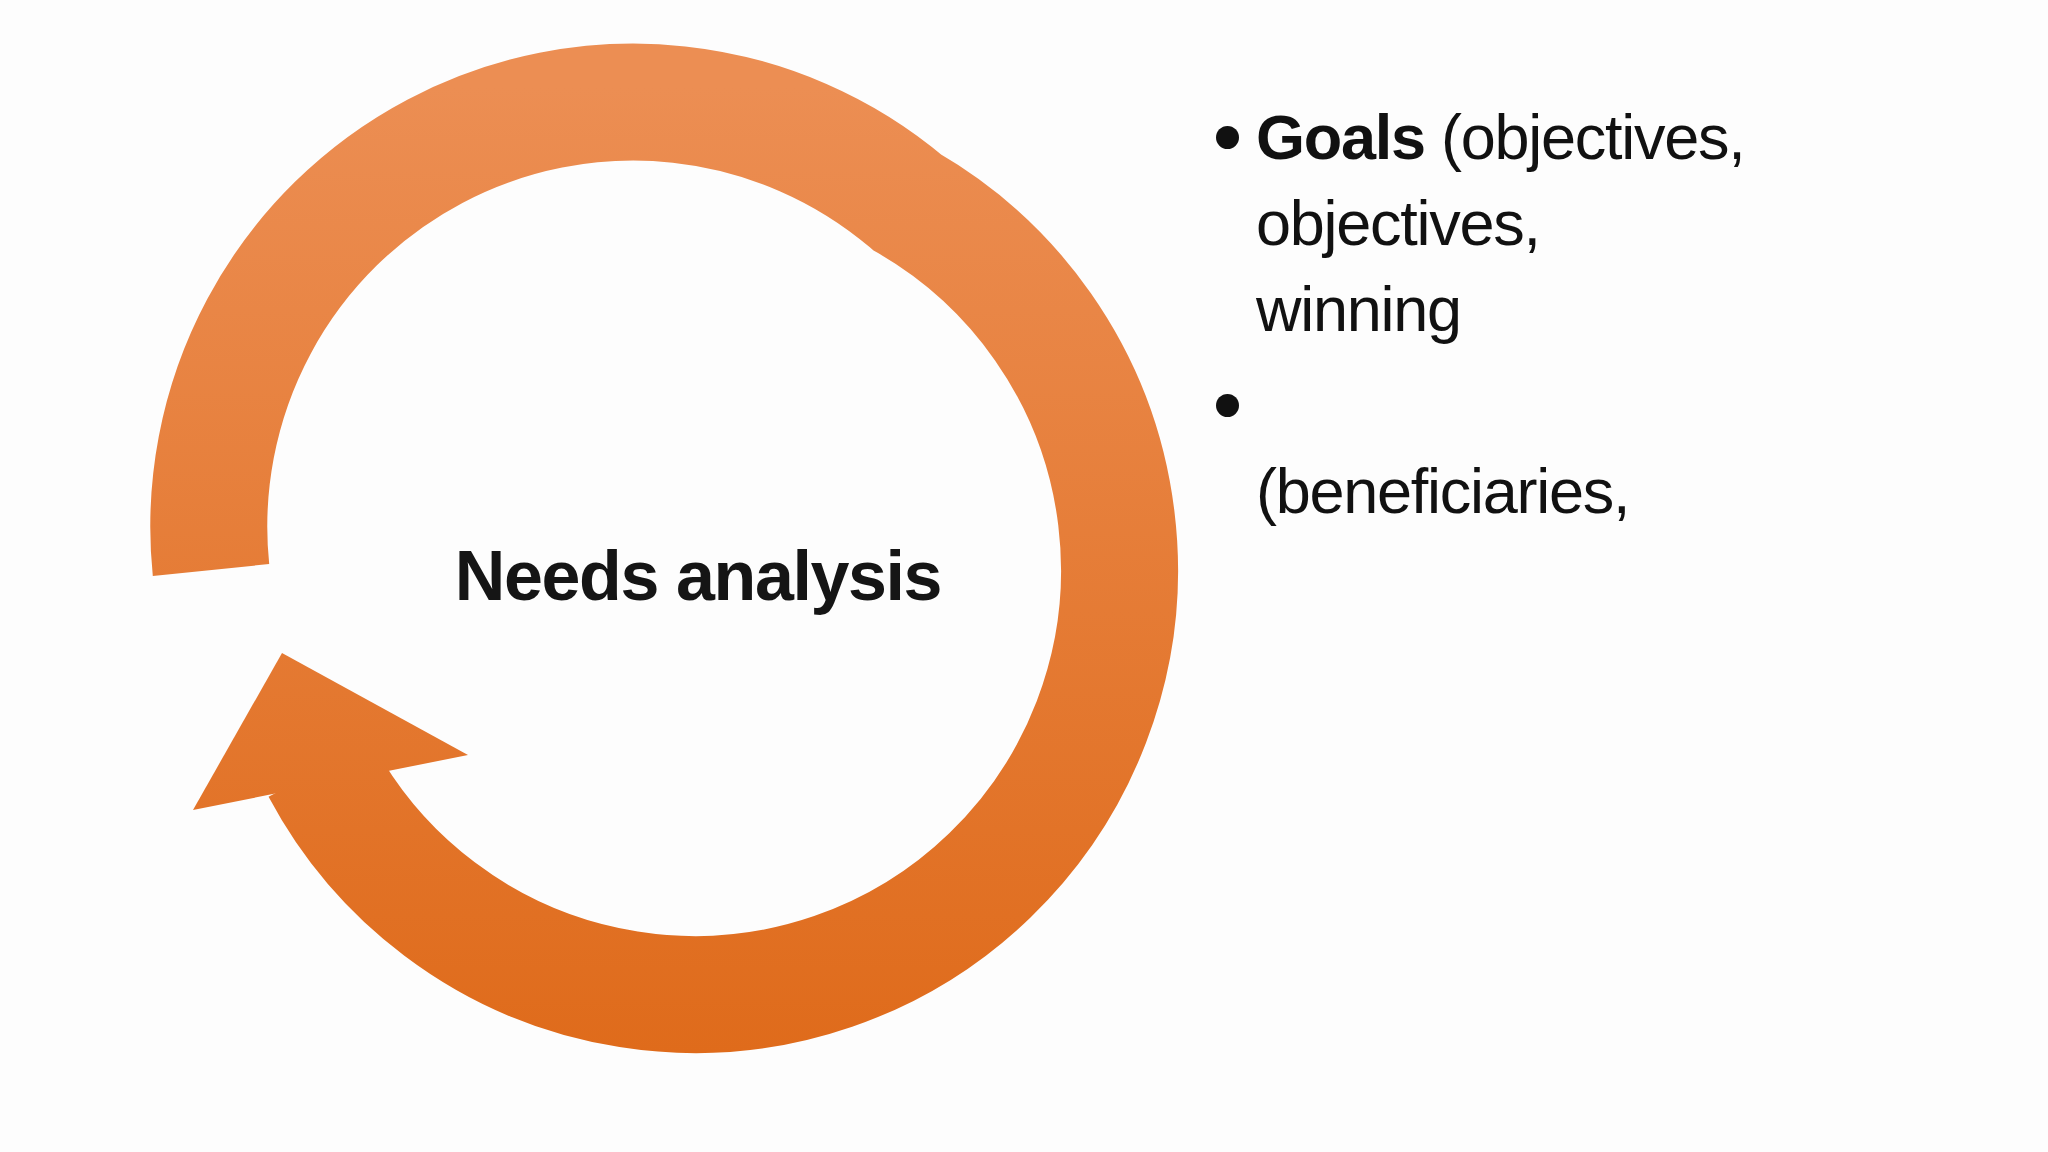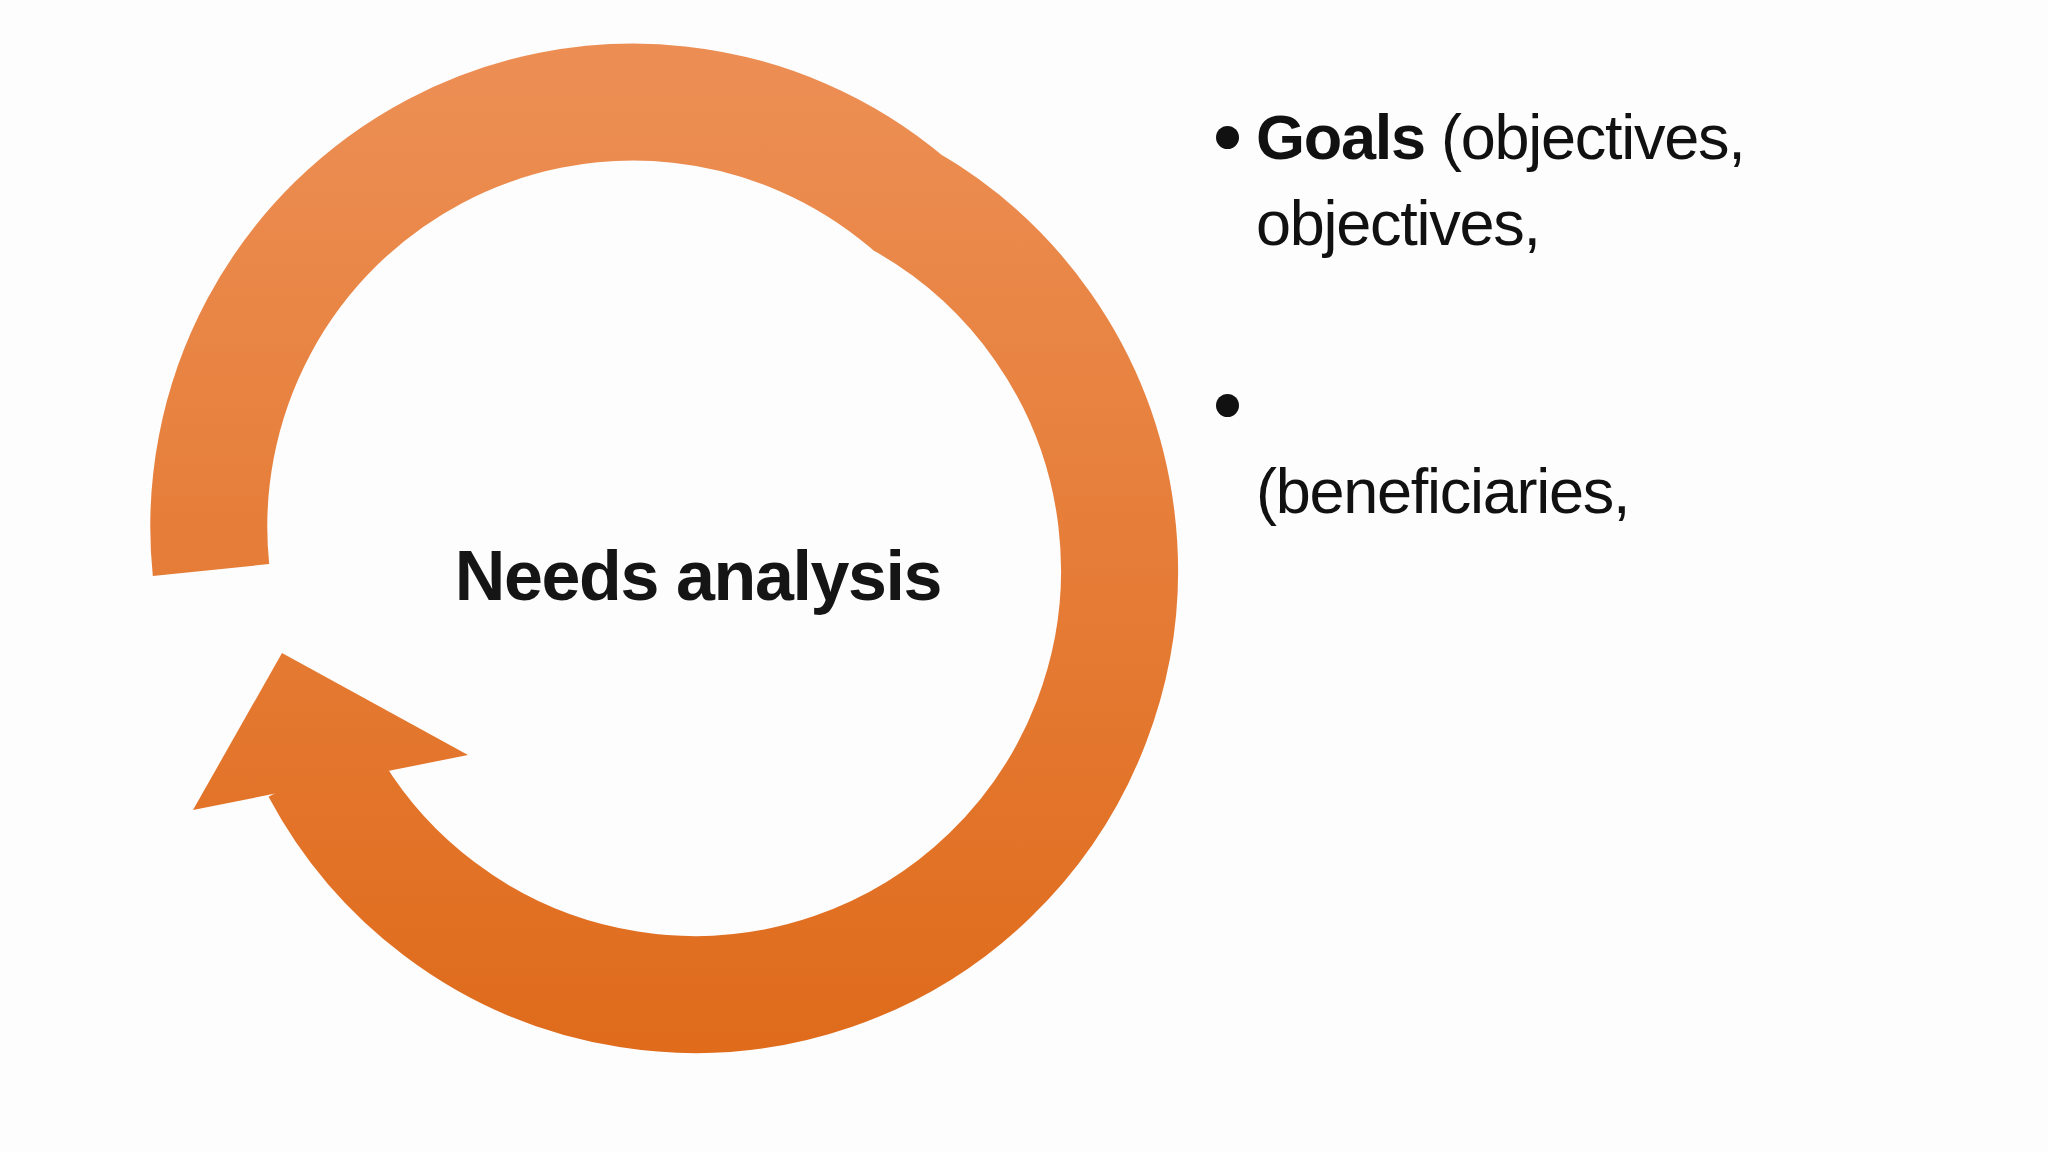--- a/index.html
+++ b/index.html
@@ -82,21 +82,21 @@
                A 424.5 424.5 0 1 1 320.2 761.3" fill="none" stroke="url(#ringGrad)" stroke-width="117" stroke-linecap="butt"></path>
 
       <polygon points="282,645 193,802 468,747" fill="url(#ringGrad)"></polygon>
     </svg>
     <div class="center-label">Needs analysis</div>
   </div>
 
   <ul class="bullets" id="bullet-list">
       <li>
         <span class="bullet-dot"></span>
-        <span class="bullet-text"><span class="term">Goals</span> <span>(objectives,</span><br><span>objectives,</span><br><br></span>
+        <span class="bullet-text"><span class="term">Goals</span> <span>(objectives,</span><br><span>objectives,</span><br><span>winning</span><br></span>
       </li>
       <li>
         <span class="bullet-dot"></span>
         <span class="bullet-text"><br><span>(beneficiaries,</span><br></span>
       </li>
     </ul>
 
 </div>
 
 </body></html>

